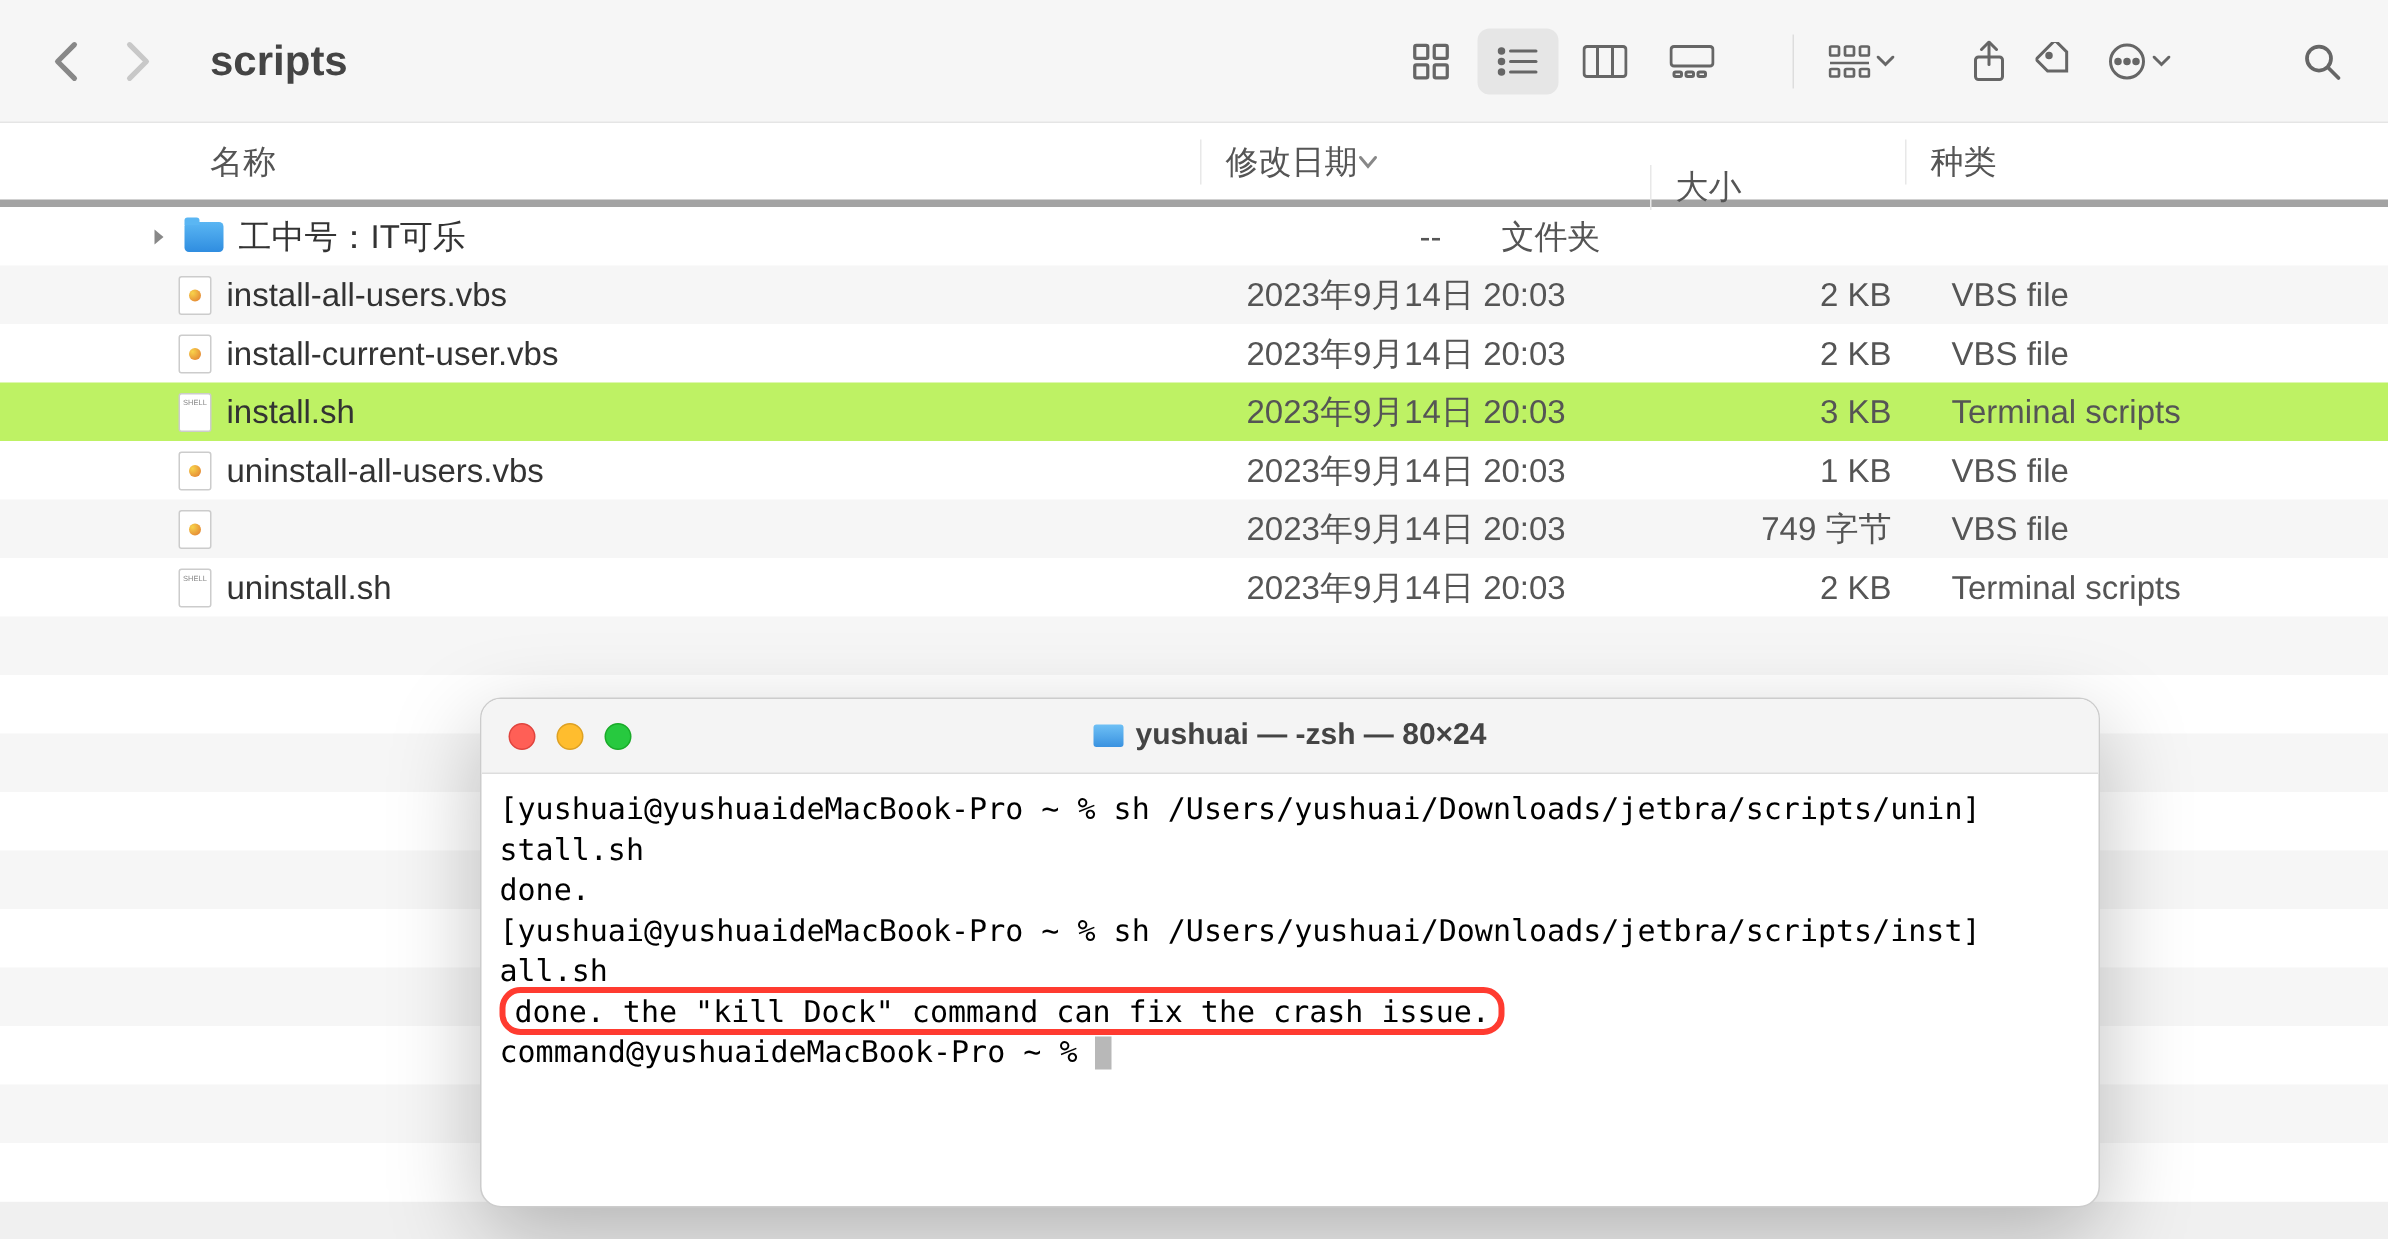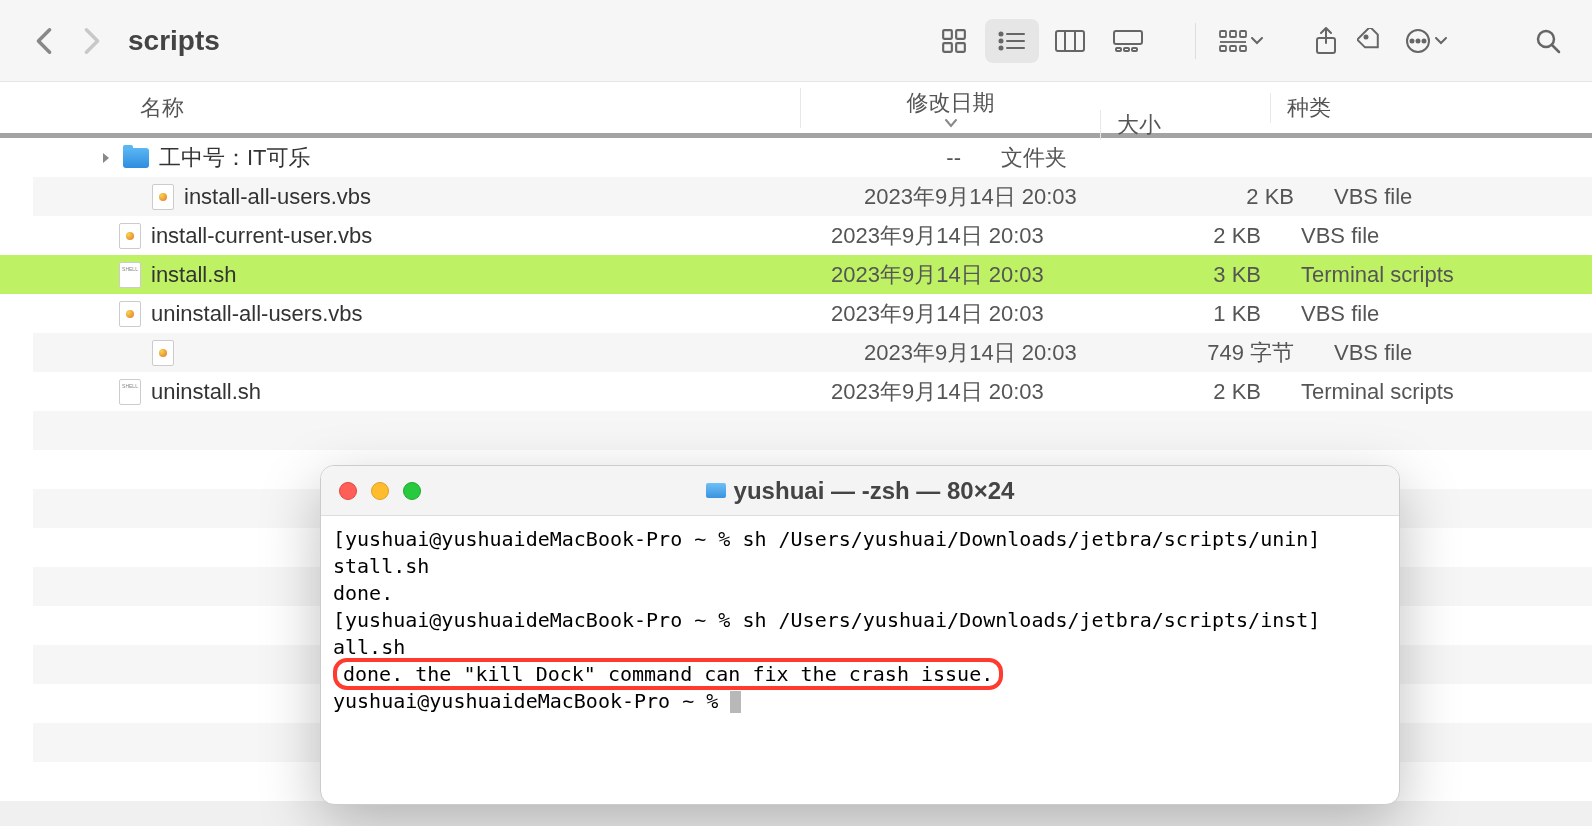--- a/index.html
+++ b/index.html
@@ -28,21 +28,21 @@
       width: 40px; height: 40px;
       display: flex; align-items: center; justify-content: center;
       color: #888;
       cursor: pointer;
     }
     .nav-arrow.fwd { color: #c8c8c8; margin-left: 8px; }
     .title {
       font-size: 28px;
       font-weight: 600;
       color: #444;
-      margin-left: 16px;
+      margin-left: 28px;
     }
     .spacer { flex: 1; }
     .toolbar-group { display: flex; align-items: center; gap: 4px; margin-right: 30px; }
     .tbtn {
       width: 54px; height: 44px;
       display: flex; align-items: center; justify-content: center;
       border-radius: 8px;
       color: #666;
       cursor: pointer;
     }
@@ -54,34 +54,34 @@
       display: flex;
       align-items: center;
       height: 56px;
       border-bottom: 5px solid #a3a3a3;
       font-size: 22px;
       color: #555;
       background: #fff;
     }
     .hcell { display: flex; align-items: center; padding: 0 16px; }
     .hname { width: 800px; padding-left: 140px; }
-    .hdate { width: 300px; border-left: 1px solid #e8e8e8; justify-content: flex-start; flex-direction: column; }
+    .hdate { width: 300px; border-left: 1px solid #e8e8e8; justify-content: flex-start; }
     .hsize { width: 170px; border-left: 1px solid #e8e8e8; margin-top: 35px; }
     .hkind { flex: 1; border-left: 1px solid #e8e8e8; }
 
     .rows { background: #fff; }
     .row {
       display: flex;
       align-items: center;
       height: 39px;
       font-size: 22px;
       color: #333;
       padding-left: 11px;
     }
-    .row.alt { background: #f6f6f6; margin-left: 33px; }
+    .row.alt { background: #f6f6f6; }
     .row.sel { background: #bef264; }
     .rname { width: 800px; display: flex; align-items: center; padding-left: 88px; gap: 10px; }
     .rname.indent { padding-left: 108px; }
     .rdate { width: 300px; padding-left: 20px; color: #555; }
     .rsize { width: 170px; text-align: right; padding-right: 20px; color: #555; }
     .rkind { flex: 1; padding-left: 20px; color: #555; }
     .disclosure {
       width: 14px; height: 14px;
       display: inline-flex; align-items: center; justify-content: center;
       color: #888;
@@ -145,21 +145,21 @@
     }
     .traffic { display: flex; gap: 14px; }
     .light { width: 18px; height: 18px; border-radius: 50%; }
     .red { background: #ff5f56; border: 1px solid #e0443e; }
     .yellow { background: #ffbd2e; border: 1px solid #dea123; }
     .green { background: #27c93f; border: 1px solid #1aab29; }
     .term-title {
       position: absolute;
       left: 0; right: 0;
       text-align: center;
-      font-size: 24px;
+      font-size: 20px;
       font-weight: 600;
       color: #444;
       pointer-events: none;
       display: flex;
       align-items: center;
       justify-content: center;
       gap: 8px;
     }
     .term-title .mini-folder {
       width: 20px; height: 15px;
@@ -410,14 +410,14 @@
       <span class="mini-folder"></span>
       <span>yushuai — -zsh — 80×24</span>
     </div>
   </div>
   <div class="term-body"><span>[yushuai@yushuaideMacBook-Pro ~ % sh /Users/yushuai/Downloads/jetbra/scripts/unin]</span>
 <span>stall.sh</span>
 <span>done.</span>
 <span>[yushuai@yushuaideMacBook-Pro ~ % sh /Users/yushuai/Downloads/jetbra/scripts/inst]</span>
 <span>all.sh</span>
 <span class="highlight-box">done. the "kill Dock" command can fix the crash issue.</span>
-<span>yushuai@yushuaideMacBook-Pro ~ % </span><span class="cursor-block"></span></div>
+<span>command@yushuaideMacBook-Pro ~ % </span><span class="cursor-block"></span></div>
 </div>
 
 </body></html>

